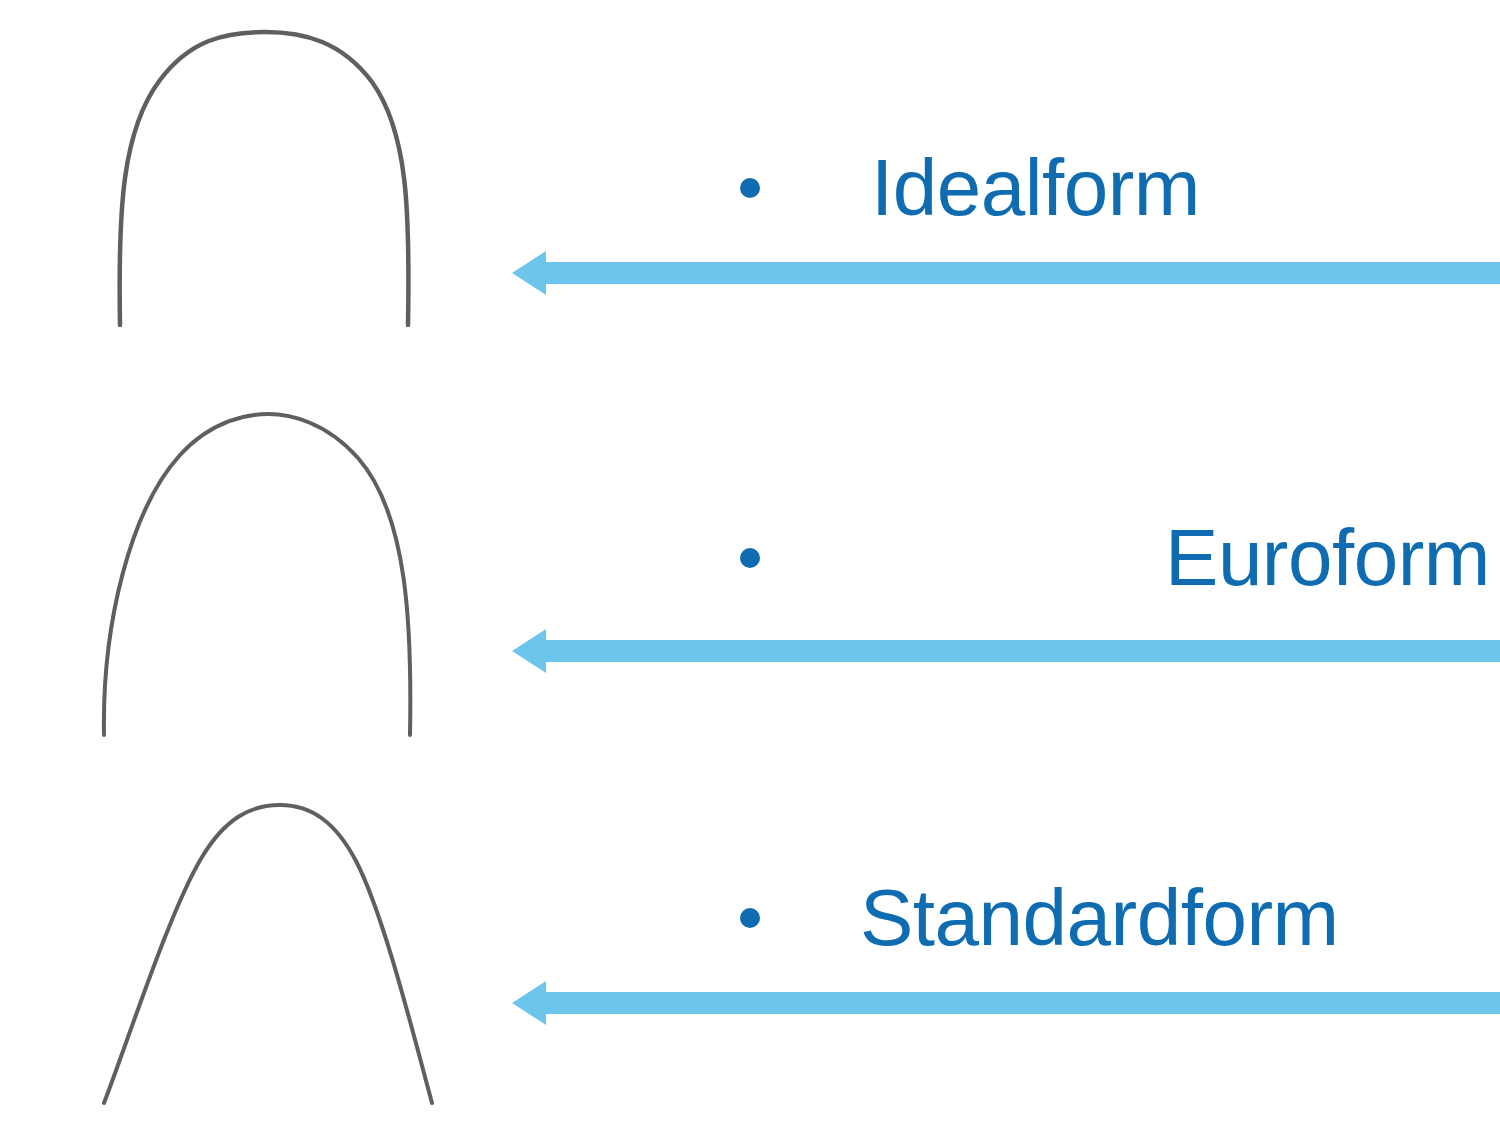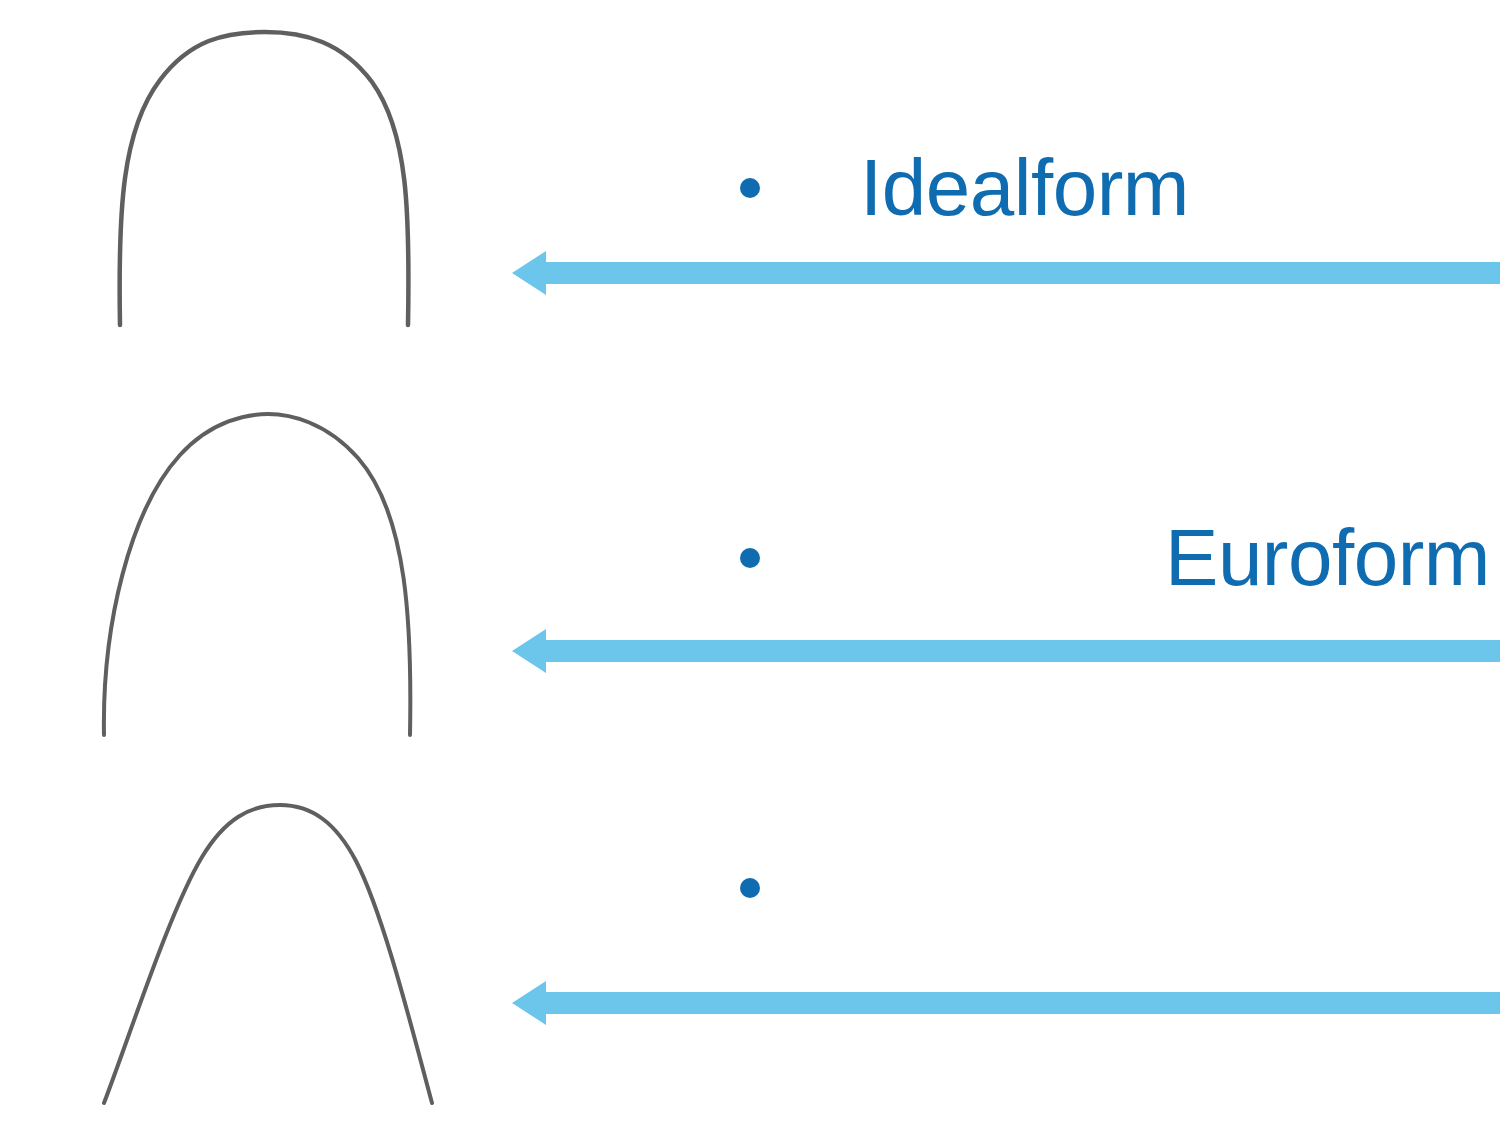--- a/index.html
+++ b/index.html
@@ -47,21 +47,21 @@
   #arrow-3 { top: 975px; }
 
   
   .bullet-row {
     position: absolute;
     left: 700px;
     width: 790px;
     display: flex;
     align-items: center;
   }
-  #row-1 { top: 148px; }
+  #row-1 { top: 148px; gap: 11px; }
   #row-2 { top: 518px; justify-content: space-between; }
   #row-3 { top: 878px; }
 
   .bullet-dot {
     flex: 0 0 auto;
     width: 20px;
     height: 20px;
     border-radius: 50%;
     background: #0f6cb0;
     margin-left: 40px;
@@ -135,15 +135,16 @@
     <span class="bullet-label">Idealform</span>
   </div>
 
   <div class="bullet-row" id="row-2">
     <span class="bullet-dot"></span>
     <span class="bullet-label">Euroform</span>
   </div>
 
   <div class="bullet-row" id="row-3">
     <span class="bullet-dot"></span>
+    <span class="bullet-label">Standardform</span>
   </div>
 
 </div>
 
 </body></html>

